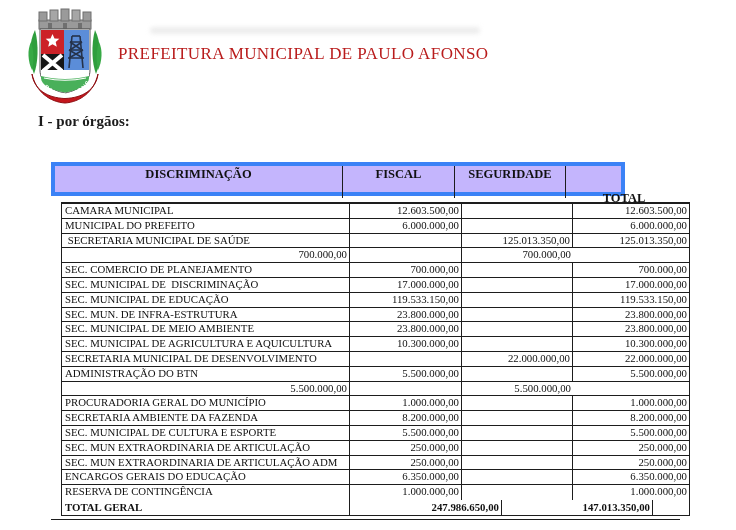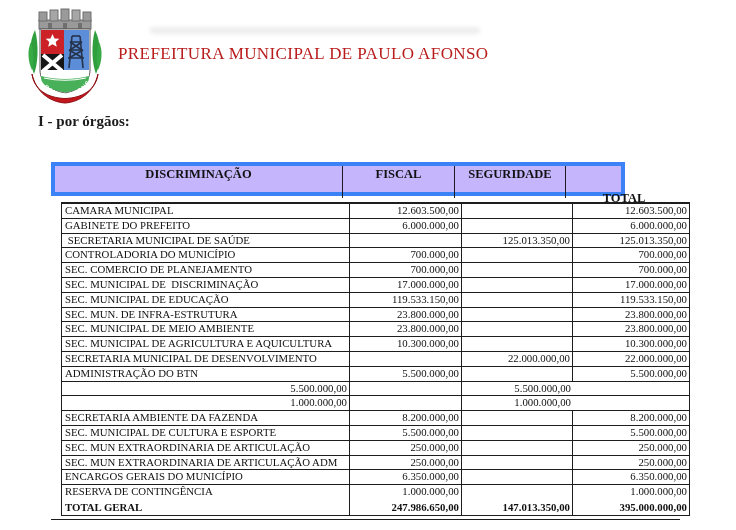--- a/index.html
+++ b/index.html
@@ -39,21 +39,21 @@
   .trow{height:14.8px;border-bottom:1px solid #1d1d1d;box-sizing:border-box;overflow:hidden;}
   .trow:last-of-type{border-bottom:none;}
   .c{
     box-sizing:border-box;height:100%;overflow:hidden;font-size:10.8px;line-height:13.6px;
     border-right:1px solid #1d1d1d;white-space:pre;
   }
   .c.last{border-right:none;}
   .c.lbl{padding-left:3px;text-align:left;}
   .c.num{padding-right:2px;text-align:right;}
   .wrapline{line-height:12.4px;}
-  #total-row{height:15px;box-sizing:border-box;overflow:hidden;font-weight:bold;}
+  #total-row{height:15px;box-sizing:border-box;overflow:hidden;font-weight:bold;gap:40px;}
   #total-row .c{font-weight:bold;line-height:14px;}
   #bottom-rule{
     position:absolute;left:51px;width:629px;height:1px;background:#1d1d1d;top:519px;
   }
 </style>
 </head>
 <body>
 
 <div id="page">
 
@@ -124,33 +124,32 @@
 
   <div id="tbody">
     <div id="rows-holder">
         <div class="trow grid-cols">
           <div class="c lbl">CAMARA MUNICIPAL</div>
           <div class="c num">12.603.500,00</div>
           <div class="c num"></div>
           <div class="c num last">12.603.500,00</div>
         </div>
         <div class="trow grid-cols">
-          <div class="c lbl">GABINETE DO PREFEITO</div>
+          <div class="c lbl">MUNICIPAL DO PREFEITO</div>
           <div class="c num">6.000.000,00</div>
           <div class="c num"></div>
           <div class="c num last">6.000.000,00</div>
         </div>
         <div class="trow grid-cols">
           <div class="c lbl"> SECRETARIA MUNICIPAL DE SAÚDE</div>
           <div class="c num"></div>
           <div class="c num">125.013.350,00</div>
           <div class="c num last">125.013.350,00</div>
         </div>
         <div class="trow grid-cols">
-          <div class="c lbl">CONTROLADORIA DO MUNICÍPIO</div>
           <div class="c num">700.000,00</div>
           <div class="c num"></div>
           <div class="c num last">700.000,00</div>
         </div>
         <div class="trow grid-cols">
           <div class="c lbl">SEC. COMERCIO DE PLANEJAMENTO</div>
           <div class="c num">700.000,00</div>
           <div class="c num"></div>
           <div class="c num last">700.000,00</div>
         </div>
@@ -195,20 +194,21 @@
           <div class="c num">5.500.000,00</div>
           <div class="c num"></div>
           <div class="c num last">5.500.000,00</div>
         </div>
         <div class="trow grid-cols">
           <div class="c num">5.500.000,00</div>
           <div class="c num"></div>
           <div class="c num last">5.500.000,00</div>
         </div>
         <div class="trow grid-cols">
+          <div class="c lbl">PROCURADORIA GERAL DO MUNICÍPIO</div>
           <div class="c num">1.000.000,00</div>
           <div class="c num"></div>
           <div class="c num last">1.000.000,00</div>
         </div>
         <div class="trow grid-cols">
           <div class="c lbl">SECRETARIA AMBIENTE DA FAZENDA</div>
           <div class="c num">8.200.000,00</div>
           <div class="c num"></div>
           <div class="c num last">8.200.000,00</div>
         </div>
@@ -224,21 +224,21 @@
           <div class="c num"></div>
           <div class="c num last">250.000,00</div>
         </div>
         <div class="trow grid-cols">
           <div class="c lbl">SEC. MUN EXTRAORDINARIA DE ARTICULAÇÃO ADM</div>
           <div class="c num">250.000,00</div>
           <div class="c num"></div>
           <div class="c num last">250.000,00</div>
         </div>
         <div class="trow grid-cols">
-          <div class="c lbl">ENCARGOS GERAIS DO MUNICÍPIO</div>
+          <div class="c lbl">ENCARGOS GERAIS DO EDUCAÇÃO</div>
           <div class="c num">6.350.000,00</div>
           <div class="c num"></div>
           <div class="c num last">6.350.000,00</div>
         </div>
         <div class="trow grid-cols">
           <div class="c lbl">RESERVA DE CONTINGÊNCIA</div>
           <div class="c num">1.000.000,00</div>
           <div class="c num"></div>
           <div class="c num last">1.000.000,00</div>
         </div>

